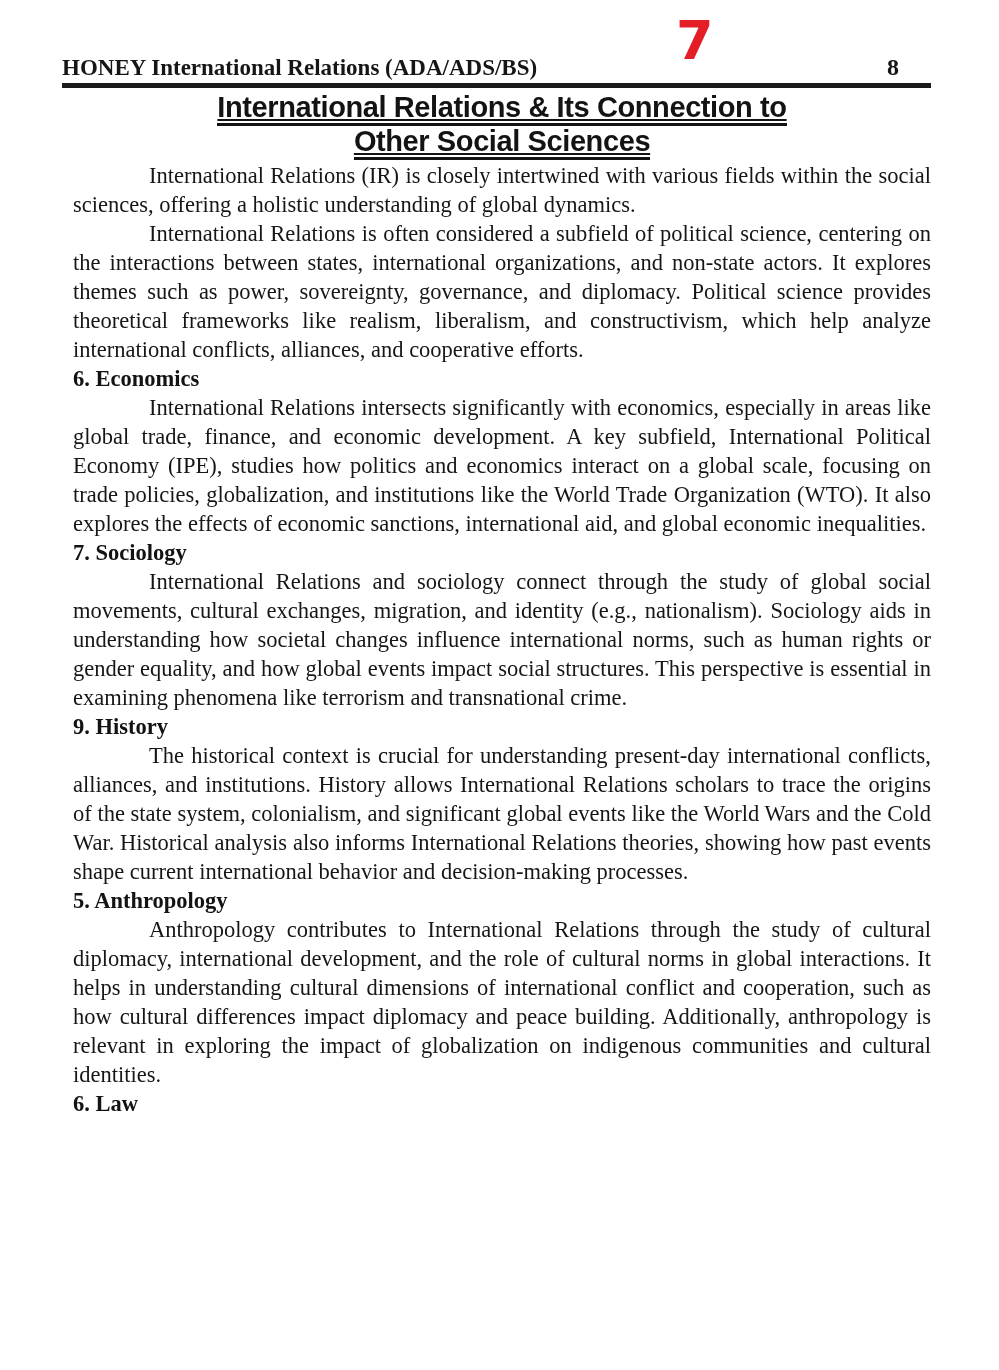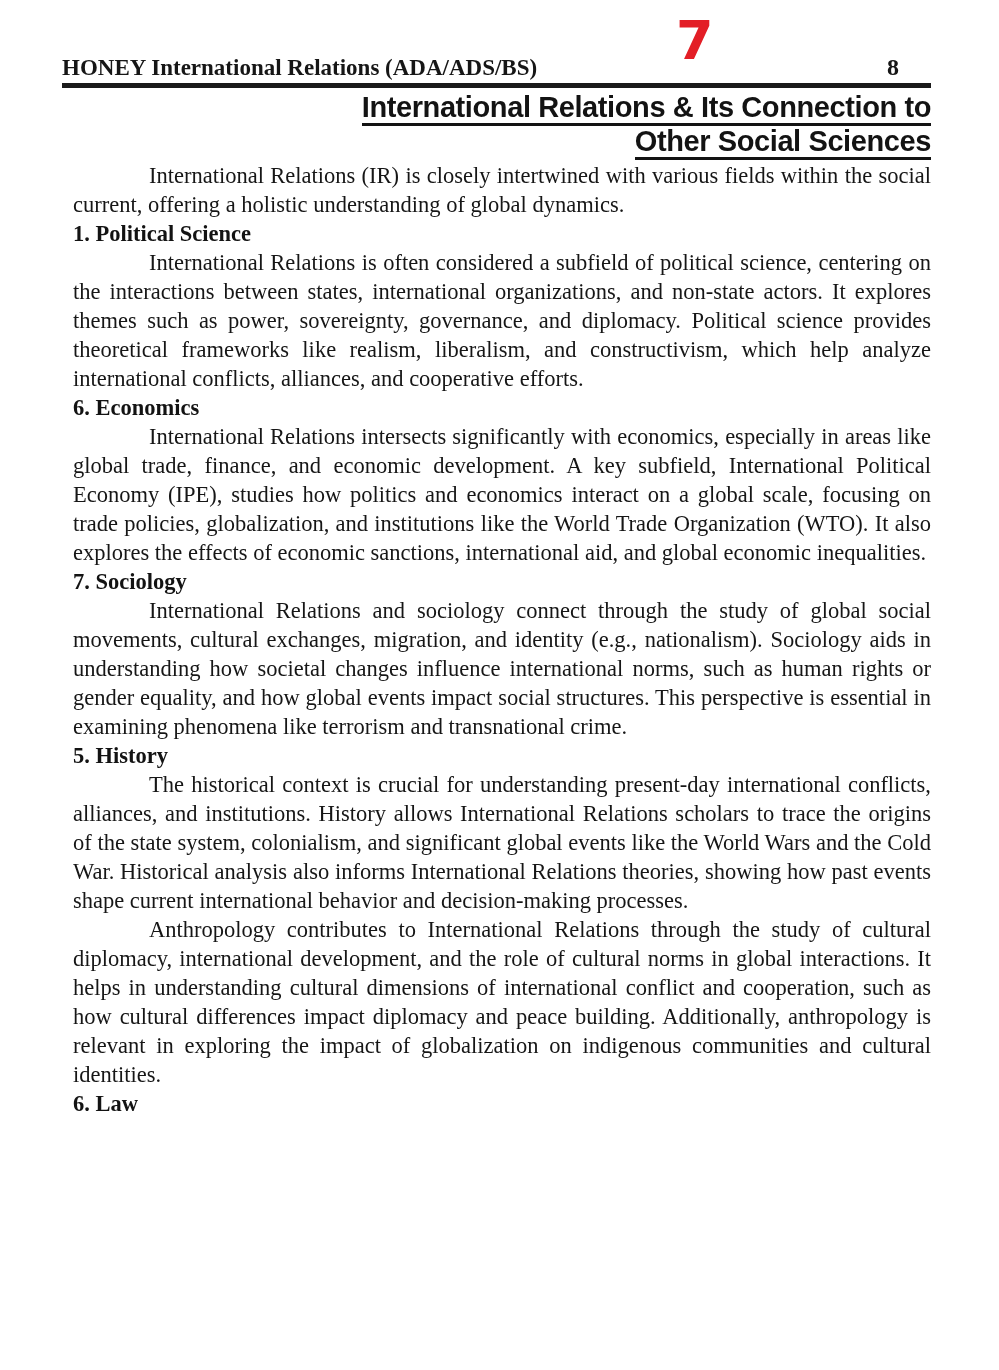--- a/index.html
+++ b/index.html
@@ -47,27 +47,28 @@
     line-height: 28px;
     text-align: right;
   }
   .header .pagenum {
     margin-right: 32px;
     font-size: 24px;
   }
   
   h1.doc-title {
     margin: 2px 0 3px 0;
-    text-align: right;
+    text-align: center;
     font-family: "Liberation Sans", sans-serif;
     font-weight: bold;
     font-size: 29px;
     letter-spacing: -0.4px;
     line-height: 34px;
     color: #131313;
+    text-decoration: underline;
   }
   h1.doc-title .t-line {
     border-bottom: 3px solid #131313;
     padding-bottom: 0px;
   }
   
   p.body-para {
     margin: 0;
     text-align: justify;
     text-indent: 76px;
@@ -94,43 +95,43 @@
     <div class="header">
       <span class="course">HONEY International Relations (ADA/ADS/BS)</span>
       <span class="pagenum">8</span>
     </div>
 
     <h1 class="doc-title">
       <span class="t-line">International Relations &amp; Its Connection to</span><br>
       <span class="t-line">Other Social Sciences</span>
     </h1>
 
-    <p class="body-para">International Relations (IR) is closely intertwined with various fields within the social current, offering a holistic understanding of global dynamics.</p>
+    <p class="body-para">International Relations (IR) is closely intertwined with various fields within the social sciences, offering a holistic understanding of global dynamics.</p>
 
     <section>
-      <h2 class="sec-heading">1. Political Science</h2>
       <p class="body-para">International Relations is often considered a subfield of political science, centering on the interactions between states, international organizations, and non-state actors. It explores themes such as power, sovereignty, governance, and diplomacy. Political science provides theoretical frameworks like realism, liberalism, and constructivism, which help analyze international conflicts, alliances, and cooperative efforts.</p>
     </section>
 
     <section>
       <h2 class="sec-heading">6. Economics</h2>
       <p class="body-para">International Relations intersects significantly with economics, especially in areas like global trade, finance, and economic development. A key subfield, International Political Economy (IPE), studies how politics and economics interact on a global scale, focusing on trade policies, globalization, and institutions like the World Trade Organization (WTO). It also explores the effects of economic sanctions, international aid, and global economic inequalities.</p>
     </section>
 
     <section>
       <h2 class="sec-heading">7. Sociology</h2>
       <p class="body-para">International Relations and sociology connect through the study of global social movements, cultural exchanges, migration, and identity (e.g., nationalism). Sociology aids in understanding how societal changes influence international norms, such as human rights or gender equality, and how global events impact social structures. This perspective is essential in examining phenomena like terrorism and transnational crime.</p>
     </section>
 
     <section>
-      <h2 class="sec-heading">5. History</h2>
+      <h2 class="sec-heading">9. History</h2>
       <p class="body-para">The historical context is crucial for understanding present-day international conflicts, alliances, and institutions. History allows International Relations scholars to trace the origins of the state system, colonialism, and significant global events like the World Wars and the Cold War. Historical analysis also informs International Relations theories, showing how past events shape current international behavior and decision-making processes.</p>
     </section>
 
     <section>
+      <h2 class="sec-heading">5. Anthropology</h2>
       <p class="body-para">Anthropology contributes to International Relations through the study of cultural diplomacy, international development, and the role of cultural norms in global interactions. It helps in understanding cultural dimensions of international conflict and cooperation, such as how cultural differences impact diplomacy and peace building. Additionally, anthropology is relevant in exploring the impact of globalization on indigenous communities and cultural identities.</p>
     </section>
 
     <section>
       <h2 class="sec-heading">6. Law</h2>
     </section>
 
   </div>
 </div>
 

